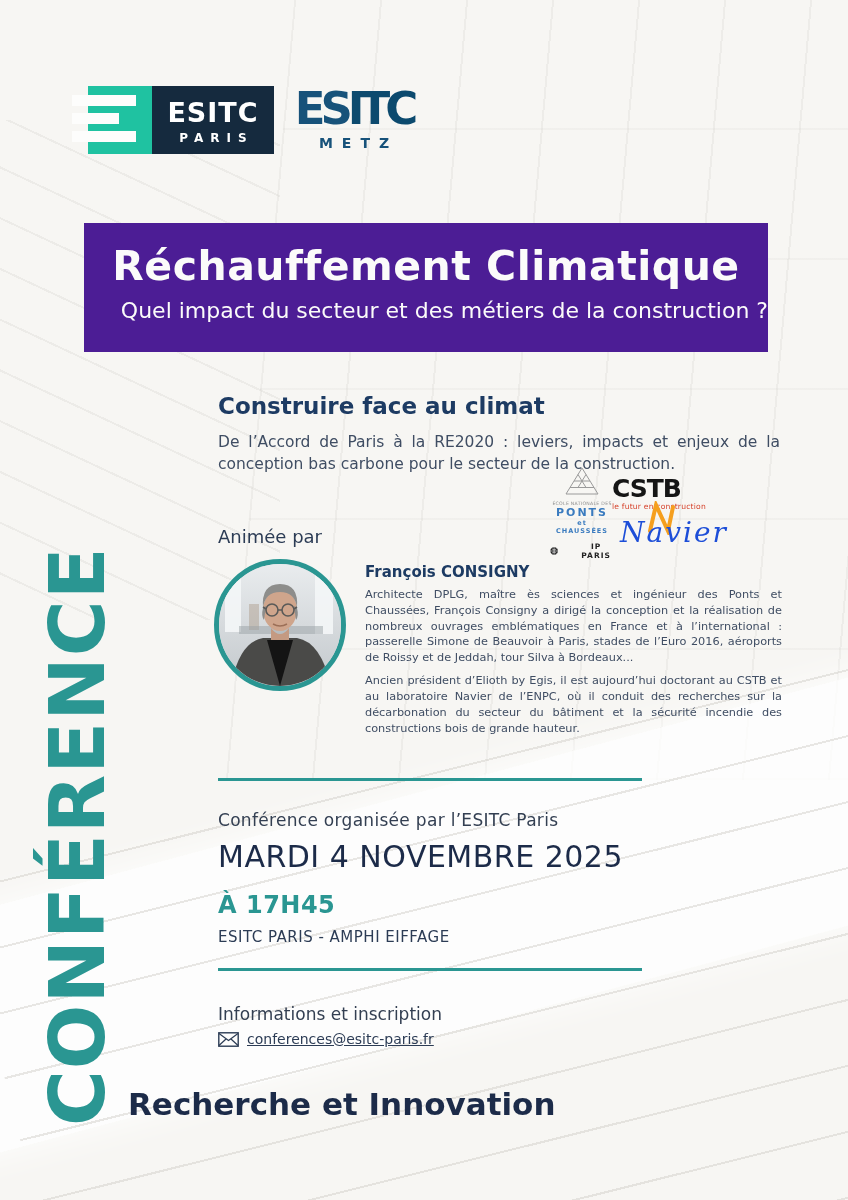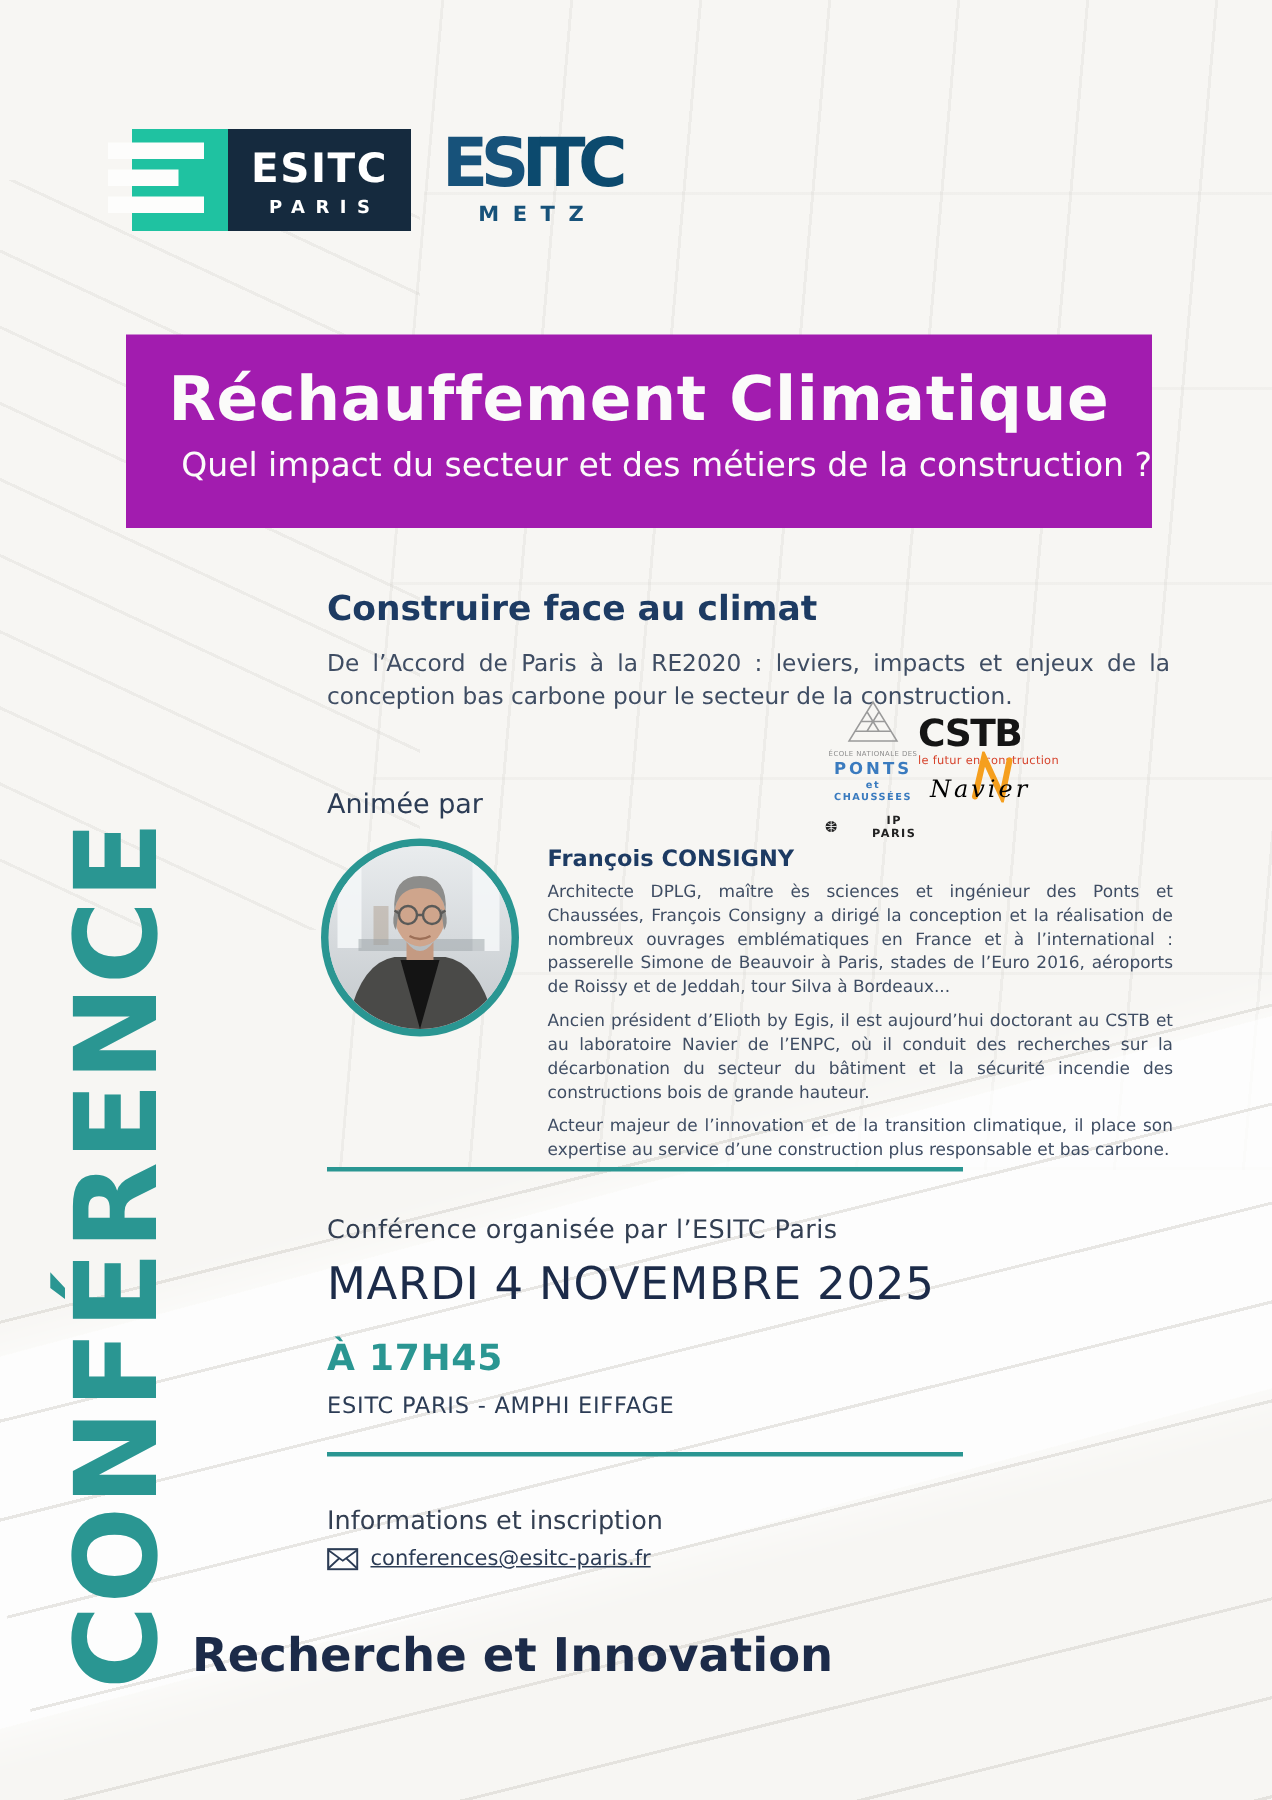--- a/index.html
+++ b/index.html
@@ -44,21 +44,21 @@
   .lp-name{font-size:27px;font-weight:800;letter-spacing:1px;margin-top:11px;}
   .lp-city{font-size:12px;letter-spacing:7px;padding-left:7px;margin-top:3px;font-weight:600;}
   .logo-metz{position:absolute;left:293px;top:86px;width:122px;text-align:center;line-height:1;}
   .lm-name{font-size:45px;font-weight:900;letter-spacing:-5px;}
   .lm-dark{color:#17527a;}
   .lm-light{color:#0c4a6e;}
   .lm-city{font-size:14px;letter-spacing:9px;padding-left:9px;color:#17527a;margin-top:5px;font-weight:600;}
   
   .banner{
     position:absolute;left:84px;top:223px;width:684px;height:129px;
-    background:#a21caf;color:#fbfbfa;text-align:center;
+    background:#4c1d95;color:#fbfbfa;text-align:center;
   }
   .banner-title{font-size:41px;font-weight:800;margin-top:19px;letter-spacing:.5px;}
   .banner-subtitle{font-size:22px;font-weight:400;margin-top:8px;text-align:right;}
   
   .intro-heading{position:absolute;left:218px;top:393px;font-size:23px;font-weight:800;color:#1d3b63;}
   .intro-body{position:absolute;left:218px;top:431px;width:562px;font-size:15.5px;line-height:1.42;text-align:justify;color:#3f4d63;}
   
   .ponts{position:absolute;left:550px;top:466px;width:64px;text-align:center;}
   .ponts-school{font-size:4.6px;color:#8d8d8d;letter-spacing:.3px;margin-top:1px;}
   .ponts-name{font-size:11px;font-weight:800;color:#3a7bbf;letter-spacing:2px;}
@@ -66,21 +66,21 @@
   .ip-row{display:flex;align-items:center;justify-content:center;gap:20px;margin-top:7px;}
   .ip-label{font-size:7.5px;font-weight:800;color:#222;letter-spacing:1px;}
   .cstb{position:absolute;left:612px;top:476px;width:100px;}
   .cstb-name{font-size:25px;font-weight:900;color:#151515;letter-spacing:-1px;line-height:1;}
   .cstb-tagline{font-size:7.6px;color:#d6432c;margin-top:1px;letter-spacing:.2px;}
   .navier{position:absolute;left:620px;top:510px;width:90px;height:34px;}
   .navier-accent{position:absolute;left:26px;top:-9px;}
   .navier-name{
     position:absolute;left:0;top:6px;width:90px;
     font-family:"DejaVu Serif","Liberation Serif",serif;
-    font-style:italic;font-size:16px;color:#000000;letter-spacing:2px;
+    font-style:italic;font-size:28px;color:#1d4ed8;letter-spacing:2px;
   }
   
   .speaker-label{position:absolute;left:218px;top:526px;font-size:18px;color:#2c3c55;}
   .photo{
     position:absolute;left:214px;top:559px;width:132px;height:132px;
     border-radius:50%;border:5px solid #2a9692;box-sizing:border-box;overflow:hidden;background:#d7dbde;
   }
   .speaker-name{position:absolute;left:365px;top:563px;font-size:15px;font-weight:800;color:#1d3b63;}
   .speaker-bio{position:absolute;left:365px;top:587px;width:417px;font-size:11.3px;line-height:1.4;text-align:justify;color:#3f4d63;}
   .speaker-bio p{margin:0;}
@@ -198,21 +198,20 @@
         <path d="M59 46 L63 46 M47 45 L44 43 M75 45 L78 43"></path>
       </g>
       <path d="M54 60 Q61 64 68 60" stroke="#9c6f57" stroke-width="1.5" fill="none"></path>
     </svg>
   </div>
 
   <div class="speaker-name">François CONSIGNY</div>
   <div class="speaker-bio">
     <p>Architecte DPLG, maître ès sciences et ingénieur des Ponts et Chaussées, François Consigny a dirigé la conception et la réalisation de nombreux ouvrages emblématiques en France et à l’international : passerelle Simone de Beauvoir à Paris, stades de l’Euro 2016, aéroports de Roissy et de Jeddah, tour Silva à Bordeaux...</p>
     <p>Ancien président d’Elioth by Egis, il est aujourd’hui doctorant au CSTB et au laboratoire Navier de l’ENPC, où il conduit des recherches sur la décarbonation du secteur du bâtiment et la sécurité incendie des constructions bois de grande hauteur.</p>
-    <p>Acteur majeur de l’innovation et de la transition climatique, il place son expertise au service d’une construction plus responsable et bas carbone.</p>
   </div>
 
   <div class="rule rule-1"></div>
   <div class="organizer">Conférence organisée par l’ESITC Paris</div>
   <div class="event-date">MARDI 4 NOVEMBRE 2025</div>
   <div class="event-time">À 17H45</div>
   <div class="event-location">ESITC PARIS - AMPHI EIFFAGE</div>
   <div class="rule rule-2"></div>
 
   <div class="contact-label">Informations et inscription</div>

